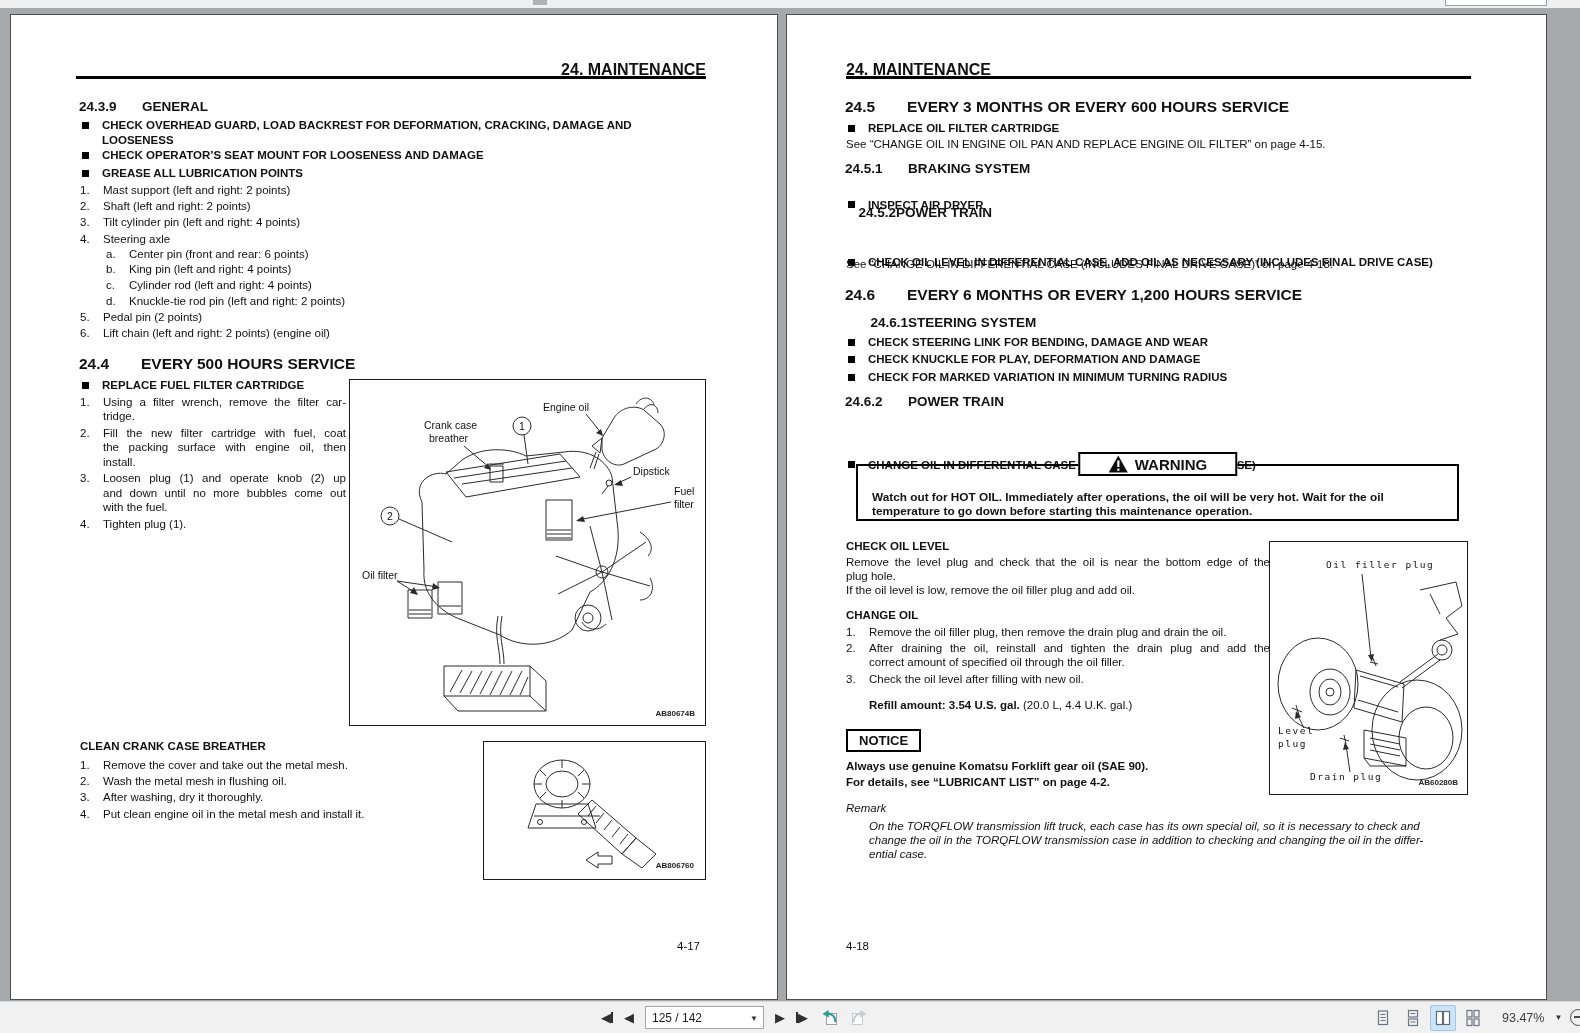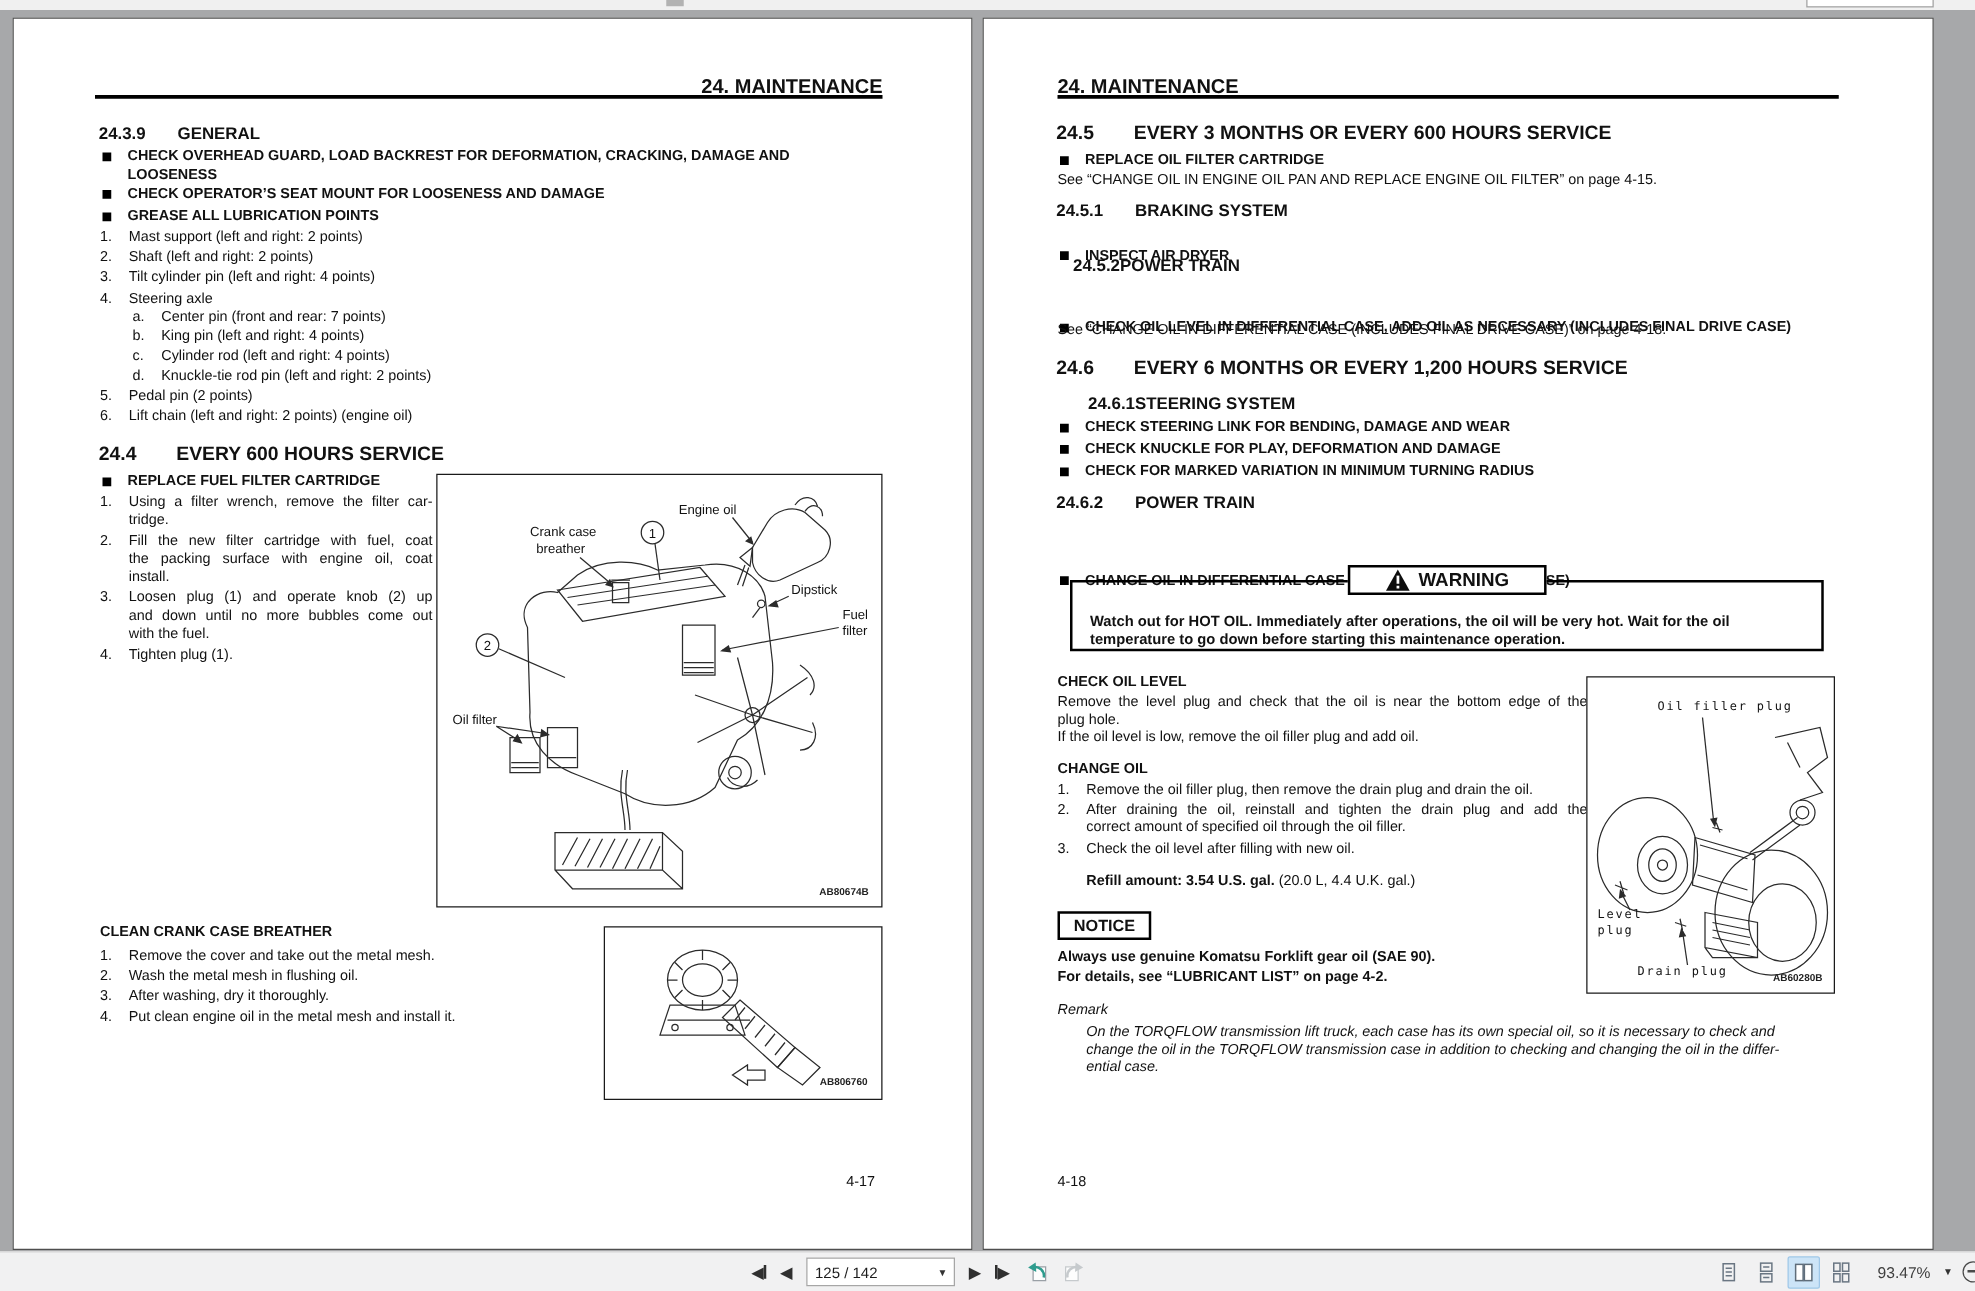--- a/index.html
+++ b/index.html
@@ -83,44 +83,44 @@
       <div class="bullet-row" style="margin-bottom:3.5px;"><span class="sq"></span><span>CHECK OPERATOR’S SEAT MOUNT FOR LOOSENESS AND DAMAGE</span></div>
       <div class="bullet-row"><span class="sq"></span><span>GREASE ALL LUBRICATION POINTS</span></div>
     </div>
 
     <div class="blk" style="top:167px;left:69px;width:596px;">
       <div class="num-row"><span class="n">1.</span><span>Mast support (left and right: 2 points)</span></div>
       <div class="num-row"><span class="n">2.</span><span>Shaft (left and right: 2 points)</span></div>
       <div class="num-row"><span class="n">3.</span><span>Tilt cylinder pin (left and right: 4 points)</span></div>
       <div class="num-row"><span class="n">4.</span><span>Steering axle</span></div>
       <div class="sub">
-        <div class="num-row"><span class="n">a.</span><span>Center pin (front and rear: 7 points)</span></div>
+        <div class="num-row"><span class="n">a.</span><span>Center pin (front and rear: 6 points)</span></div>
         <div class="num-row"><span class="n">b.</span><span>King pin (left and right: 4 points)</span></div>
         <div class="num-row"><span class="n">c.</span><span>Cylinder rod (left and right: 4 points)</span></div>
         <div class="num-row"><span class="n">d.</span><span>Knuckle-tie rod pin (left and right: 2 points)</span></div>
       </div>
       <div class="num-row"><span class="n">5.</span><span>Pedal pin (2 points)</span></div>
       <div class="num-row"><span class="n">6.</span><span>Lift chain (left and right: 2 points) (engine oil)</span></div>
     </div>
 
     <div class="blk h1" style="top:340px;left:68px;">
-      <span class="hnum">24.4</span><span>EVERY 600 HOURS SERVICE</span>
+      <span class="hnum">24.4</span><span>EVERY 500 HOURS SERVICE</span>
     </div>
     <div class="blk bullet-row" style="top:363px;left:69px;"><span class="sq"></span><span>REPLACE FUEL FILTER CARTRIDGE</span></div>
 
     <div class="blk steps" style="top:380px;left:69px;width:266px;">
       <div class="num-row">
           <span class="n">1.</span>
         <div class="jl">Using a filter wrench, remove the filter car-</div>
         <div>tridge.</div>
       </div>
       <div class="num-row">
           <span class="n">2.</span>
         <div class="jl">Fill the new filter cartridge with fuel, coat</div>
-        <div class="jl">the packing surface with engine oil, coat</div>
+        <div class="jl">the packing surface with engine oil, then</div>
         <div>install.</div>
       </div>
       <div class="num-row">
           <span class="n">3.</span>
         <div class="jl">Loosen plug (1) and operate knob (2) up</div>
         <div class="jl">and down until no more bubbles come out</div>
         <div>with the fuel.</div>
       </div>
       <div class="num-row">
           <span class="n">4.</span>

